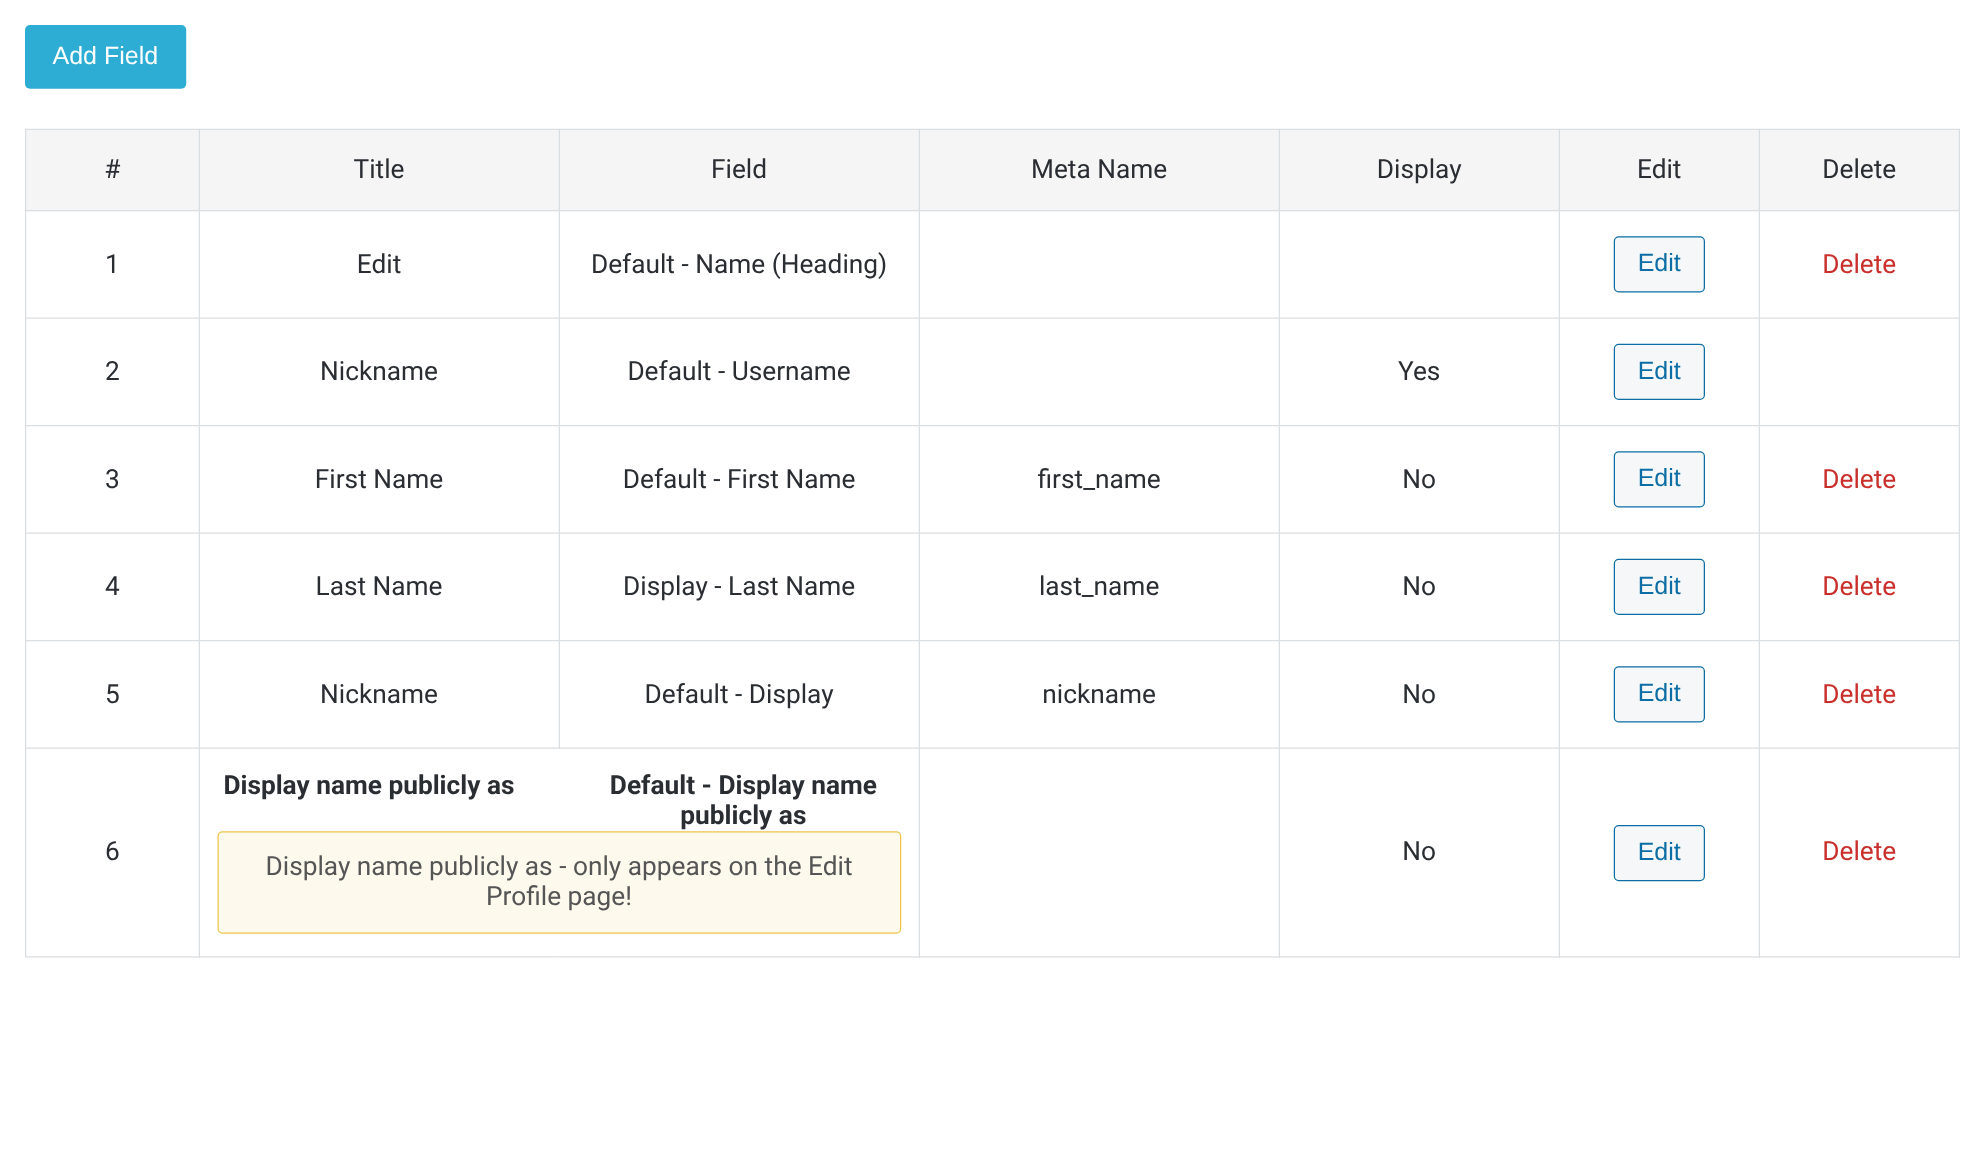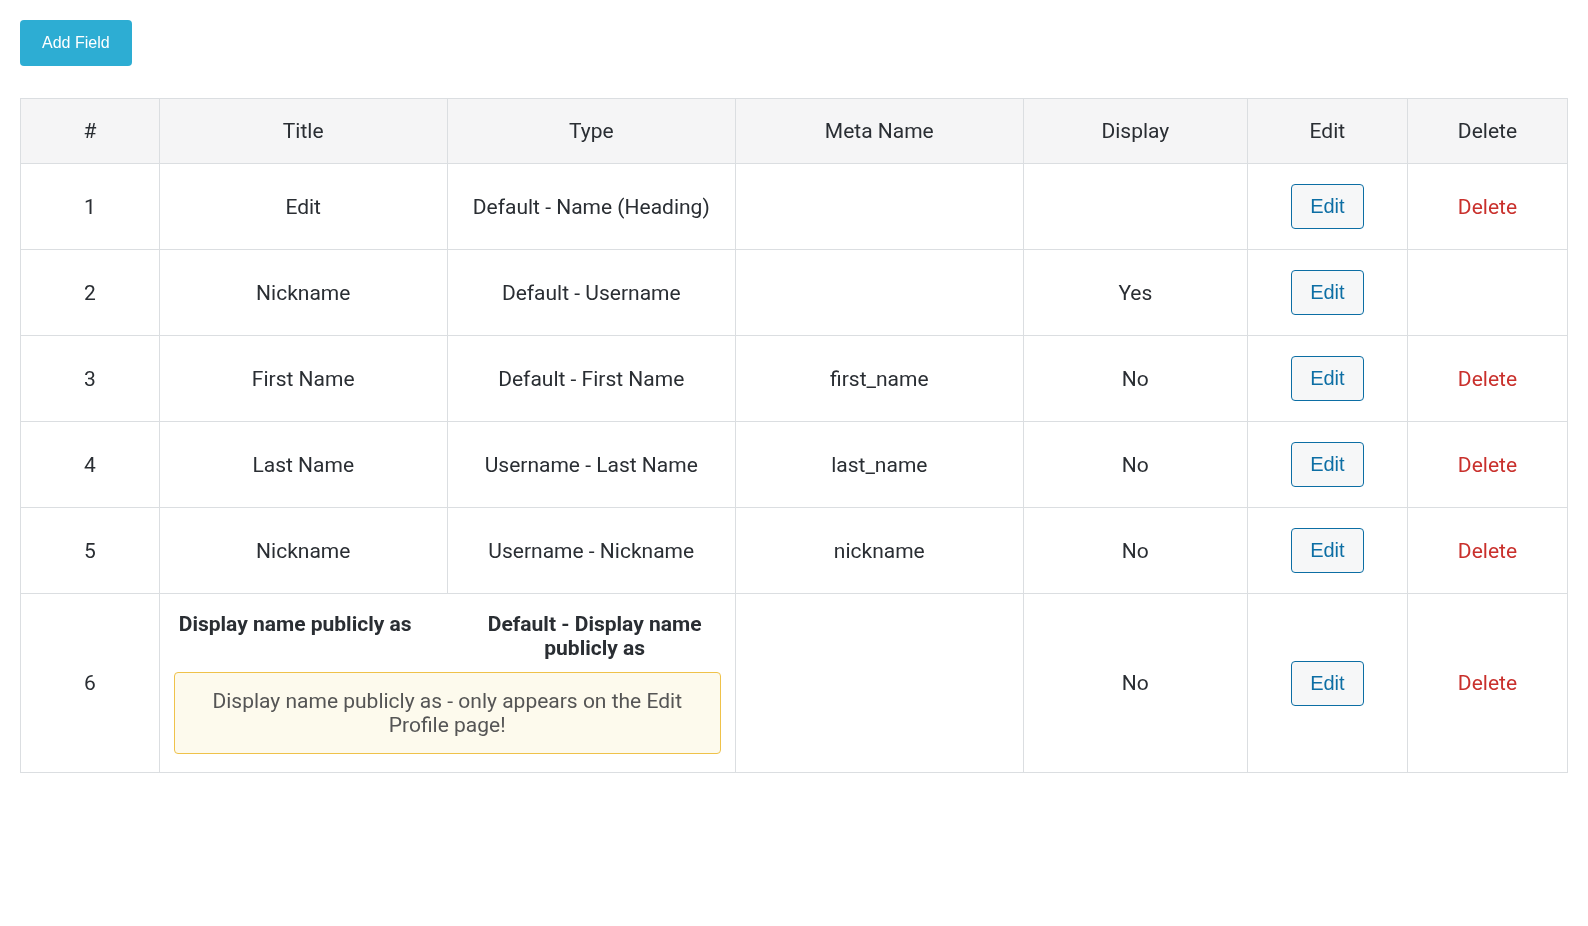--- a/index.html
+++ b/index.html
@@ -12,21 +12,21 @@
       background: #ffffff;
       padding: 20px;
       font-size: 20px;
       color: #2a2e33;
     }
     .add-field-btn {
       background: #1ca7d0;
       color: #ffffff;
       border: none;
       padding: 14px 22px;
-      font-size: 16px;
+      font-size: 20px;
       border-radius: 4px;
       cursor: pointer;
       margin-bottom: 32px;
       opacity: 0.92;
     }
     .fields-table {
       width: 100%;
       border-collapse: collapse;
       border: 1px solid #dbdee1;
       table-layout: fixed;
@@ -83,41 +83,41 @@
     .delete-link {
       color: #c9302c;
       font-size: 21px;
       cursor: pointer;
     }
     .notice-box {
       background: #fdfaed;
       border: 1px solid #efc24a;
       border-radius: 4px;
       padding: 16px 28px;
-      margin-top: 12px;
+      margin-top: 0;
       color: #555;
       font-size: 21px;
     }
     td.col-num-cell {
       text-align: center;
     }
   </style>
 </head>
 <body>
 
 
 
 <button class="add-field-btn">Add Field</button>
 
 <table class="fields-table">
   <thead>
     <tr>
       <th class="col-num">#</th>
       <th class="col-title">Title</th>
-      <th class="col-type">Type</th>
+      <th class="col-type">Field</th>
       <th class="col-meta">Meta Name</th>
       <th class="col-required">Display</th>
       <th class="col-edit">Edit</th>
       <th class="col-delete">Delete</th>
     </tr>
   </thead>
   <tbody id="table-body">
   <tr>
         <td class="col-num col-num-cell">1</td>
         <td class="col-title">Edit</td>
@@ -141,30 +141,30 @@
         <td class="col-title">First Name</td>
         <td class="col-type">Default - First Name</td>
         <td class="col-meta">first_name</td>
         <td class="col-required">No</td>
         <td class="col-edit"><button class="edit-btn">Edit</button></td>
         <td class="col-delete"><span class="delete-link">Delete</span></td>
       </tr>
       <tr>
         <td class="col-num col-num-cell">4</td>
         <td class="col-title">Last Name</td>
-        <td class="col-type">Username - Last Name</td>
+        <td class="col-type">Display - Last Name</td>
         <td class="col-meta">last_name</td>
         <td class="col-required">No</td>
         <td class="col-edit"><button class="edit-btn">Edit</button></td>
         <td class="col-delete"><span class="delete-link">Delete</span></td>
       </tr>
       <tr>
         <td class="col-num col-num-cell">5</td>
         <td class="col-title">Nickname</td>
-        <td class="col-type">Username - Nickname</td>
+        <td class="col-type">Default - Display</td>
         <td class="col-meta">nickname</td>
         <td class="col-required">No</td>
         <td class="col-edit"><button class="edit-btn">Edit</button></td>
         <td class="col-delete"><span class="delete-link">Delete</span></td>
       </tr>
       <tr>
         <td class="col-num col-num-cell">6</td>
         <td colspan="2" style="padding: 18px 14px;">
           <div style="display: flex; gap: 0px; font-weight: bold;">
             <div style="width: 50%; padding-right: 10px;">Display name publicly as</div>

